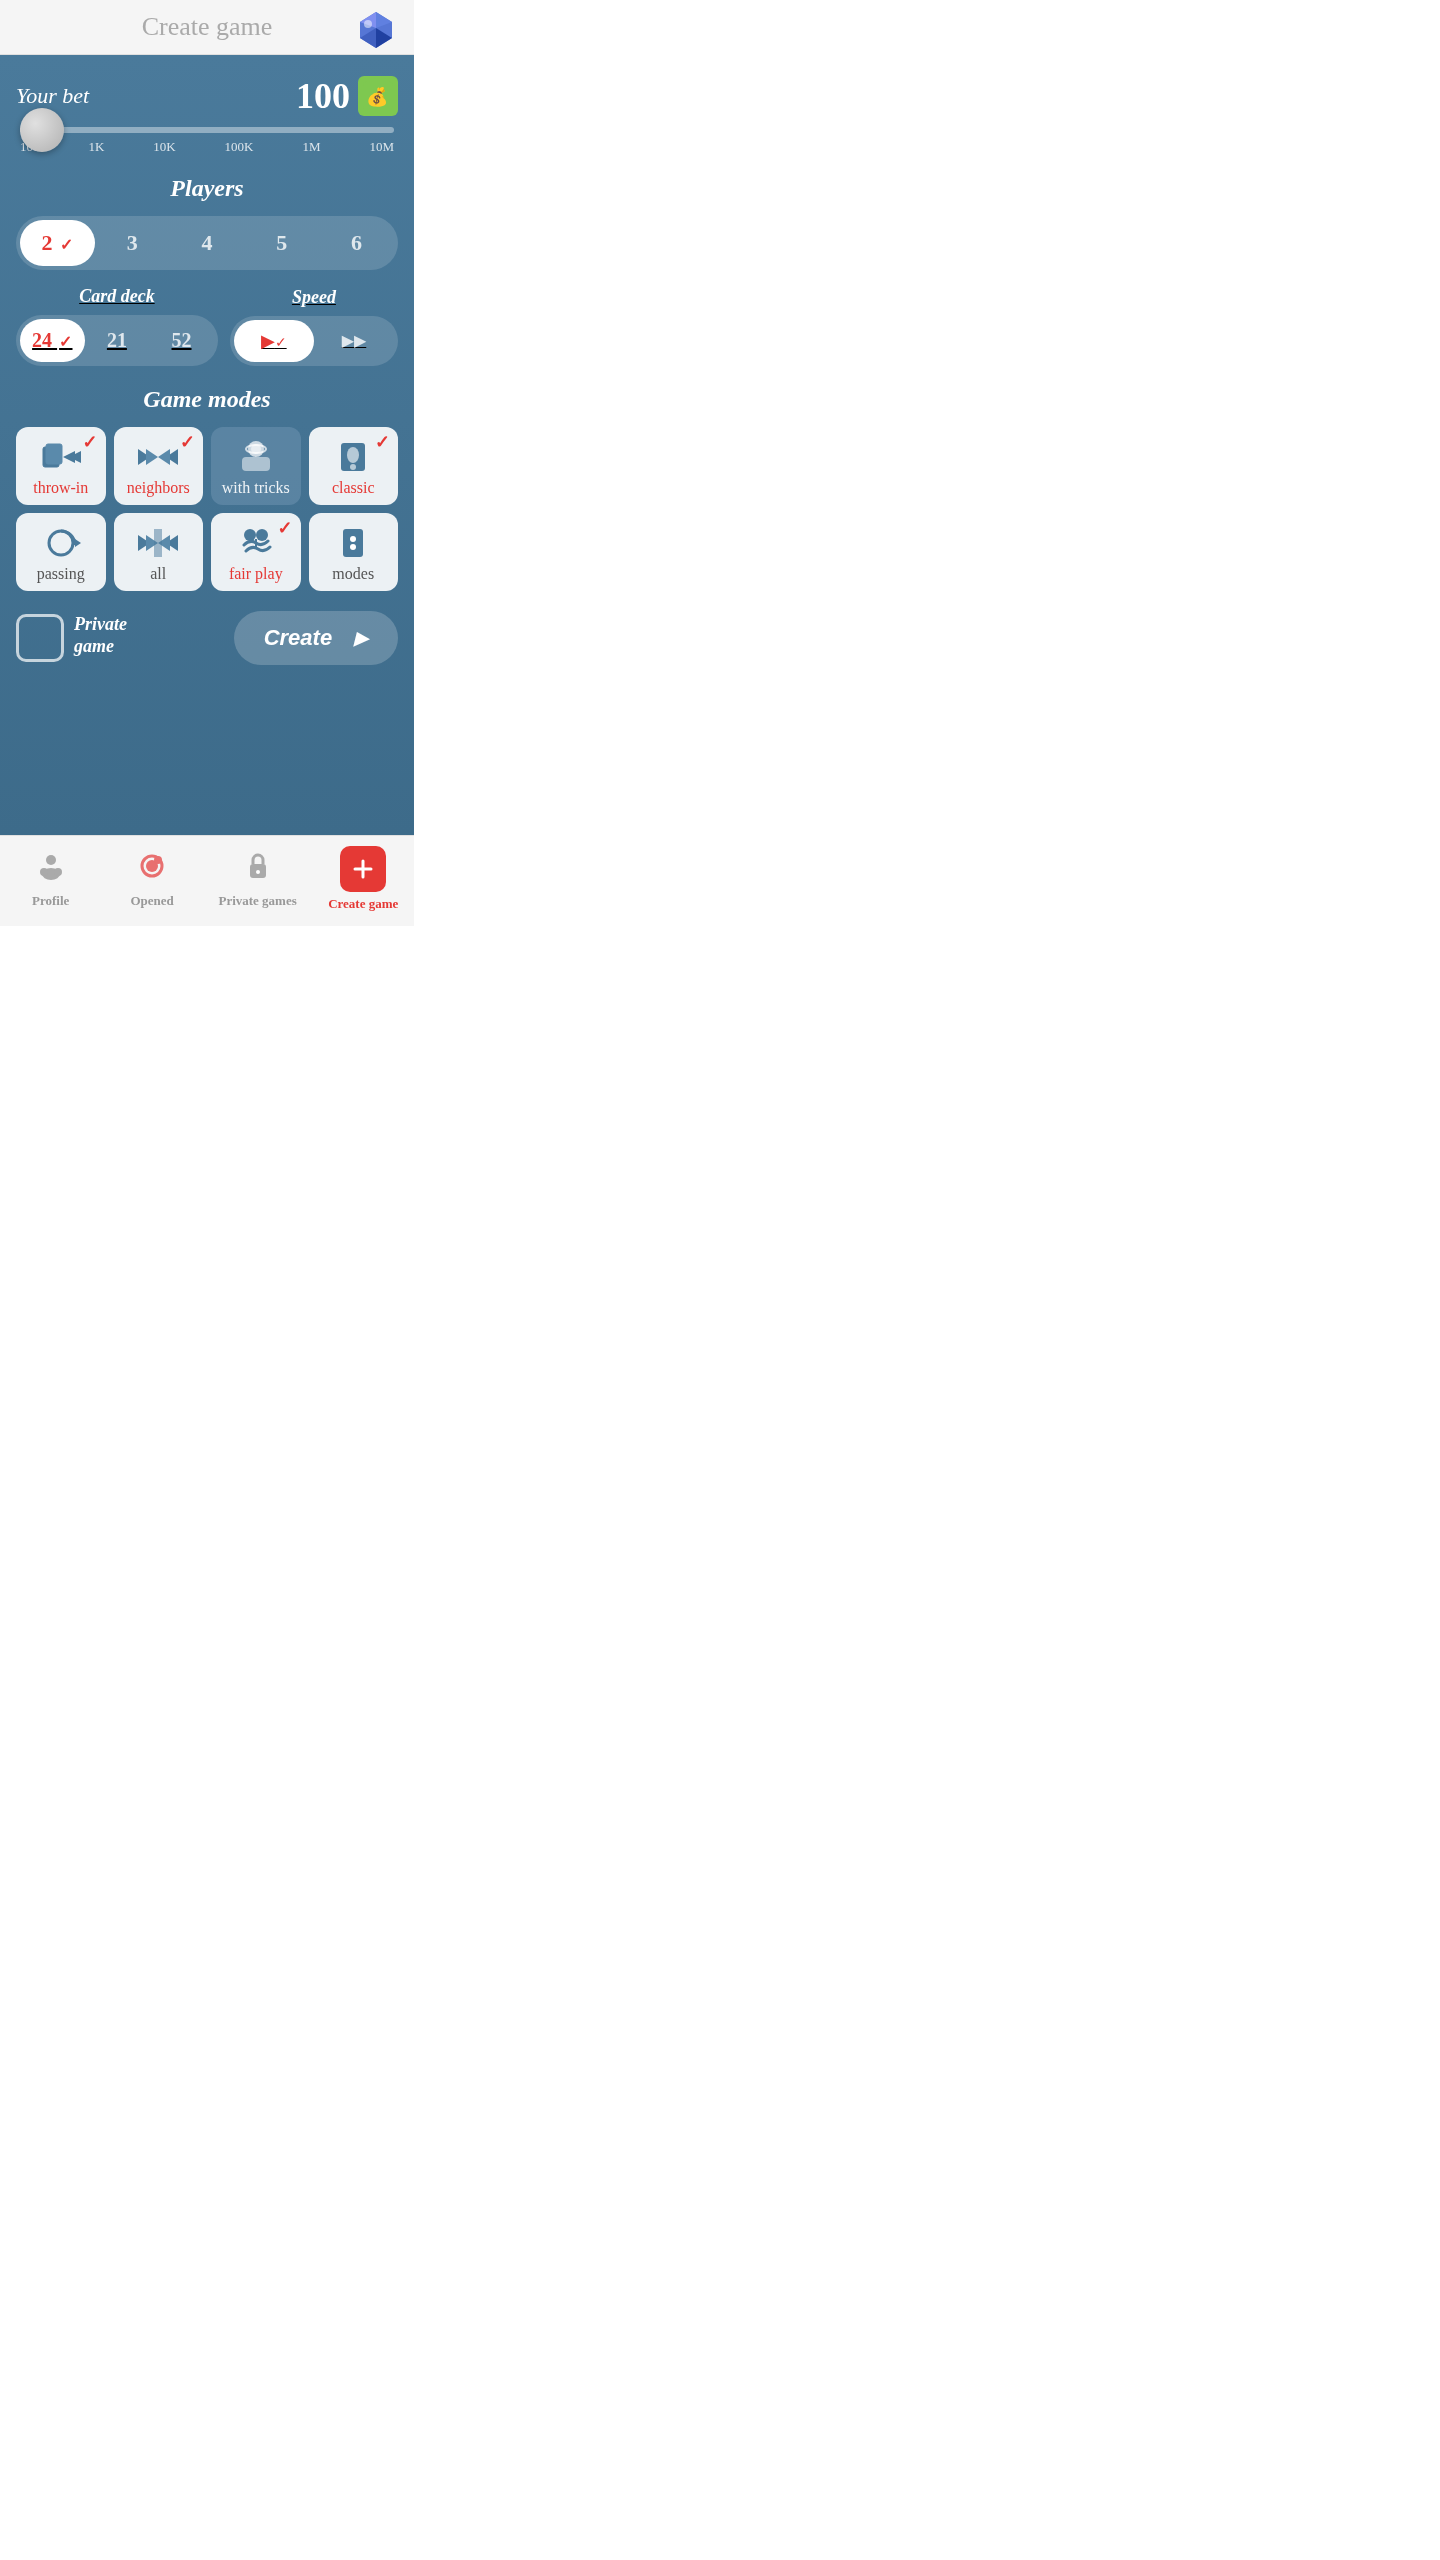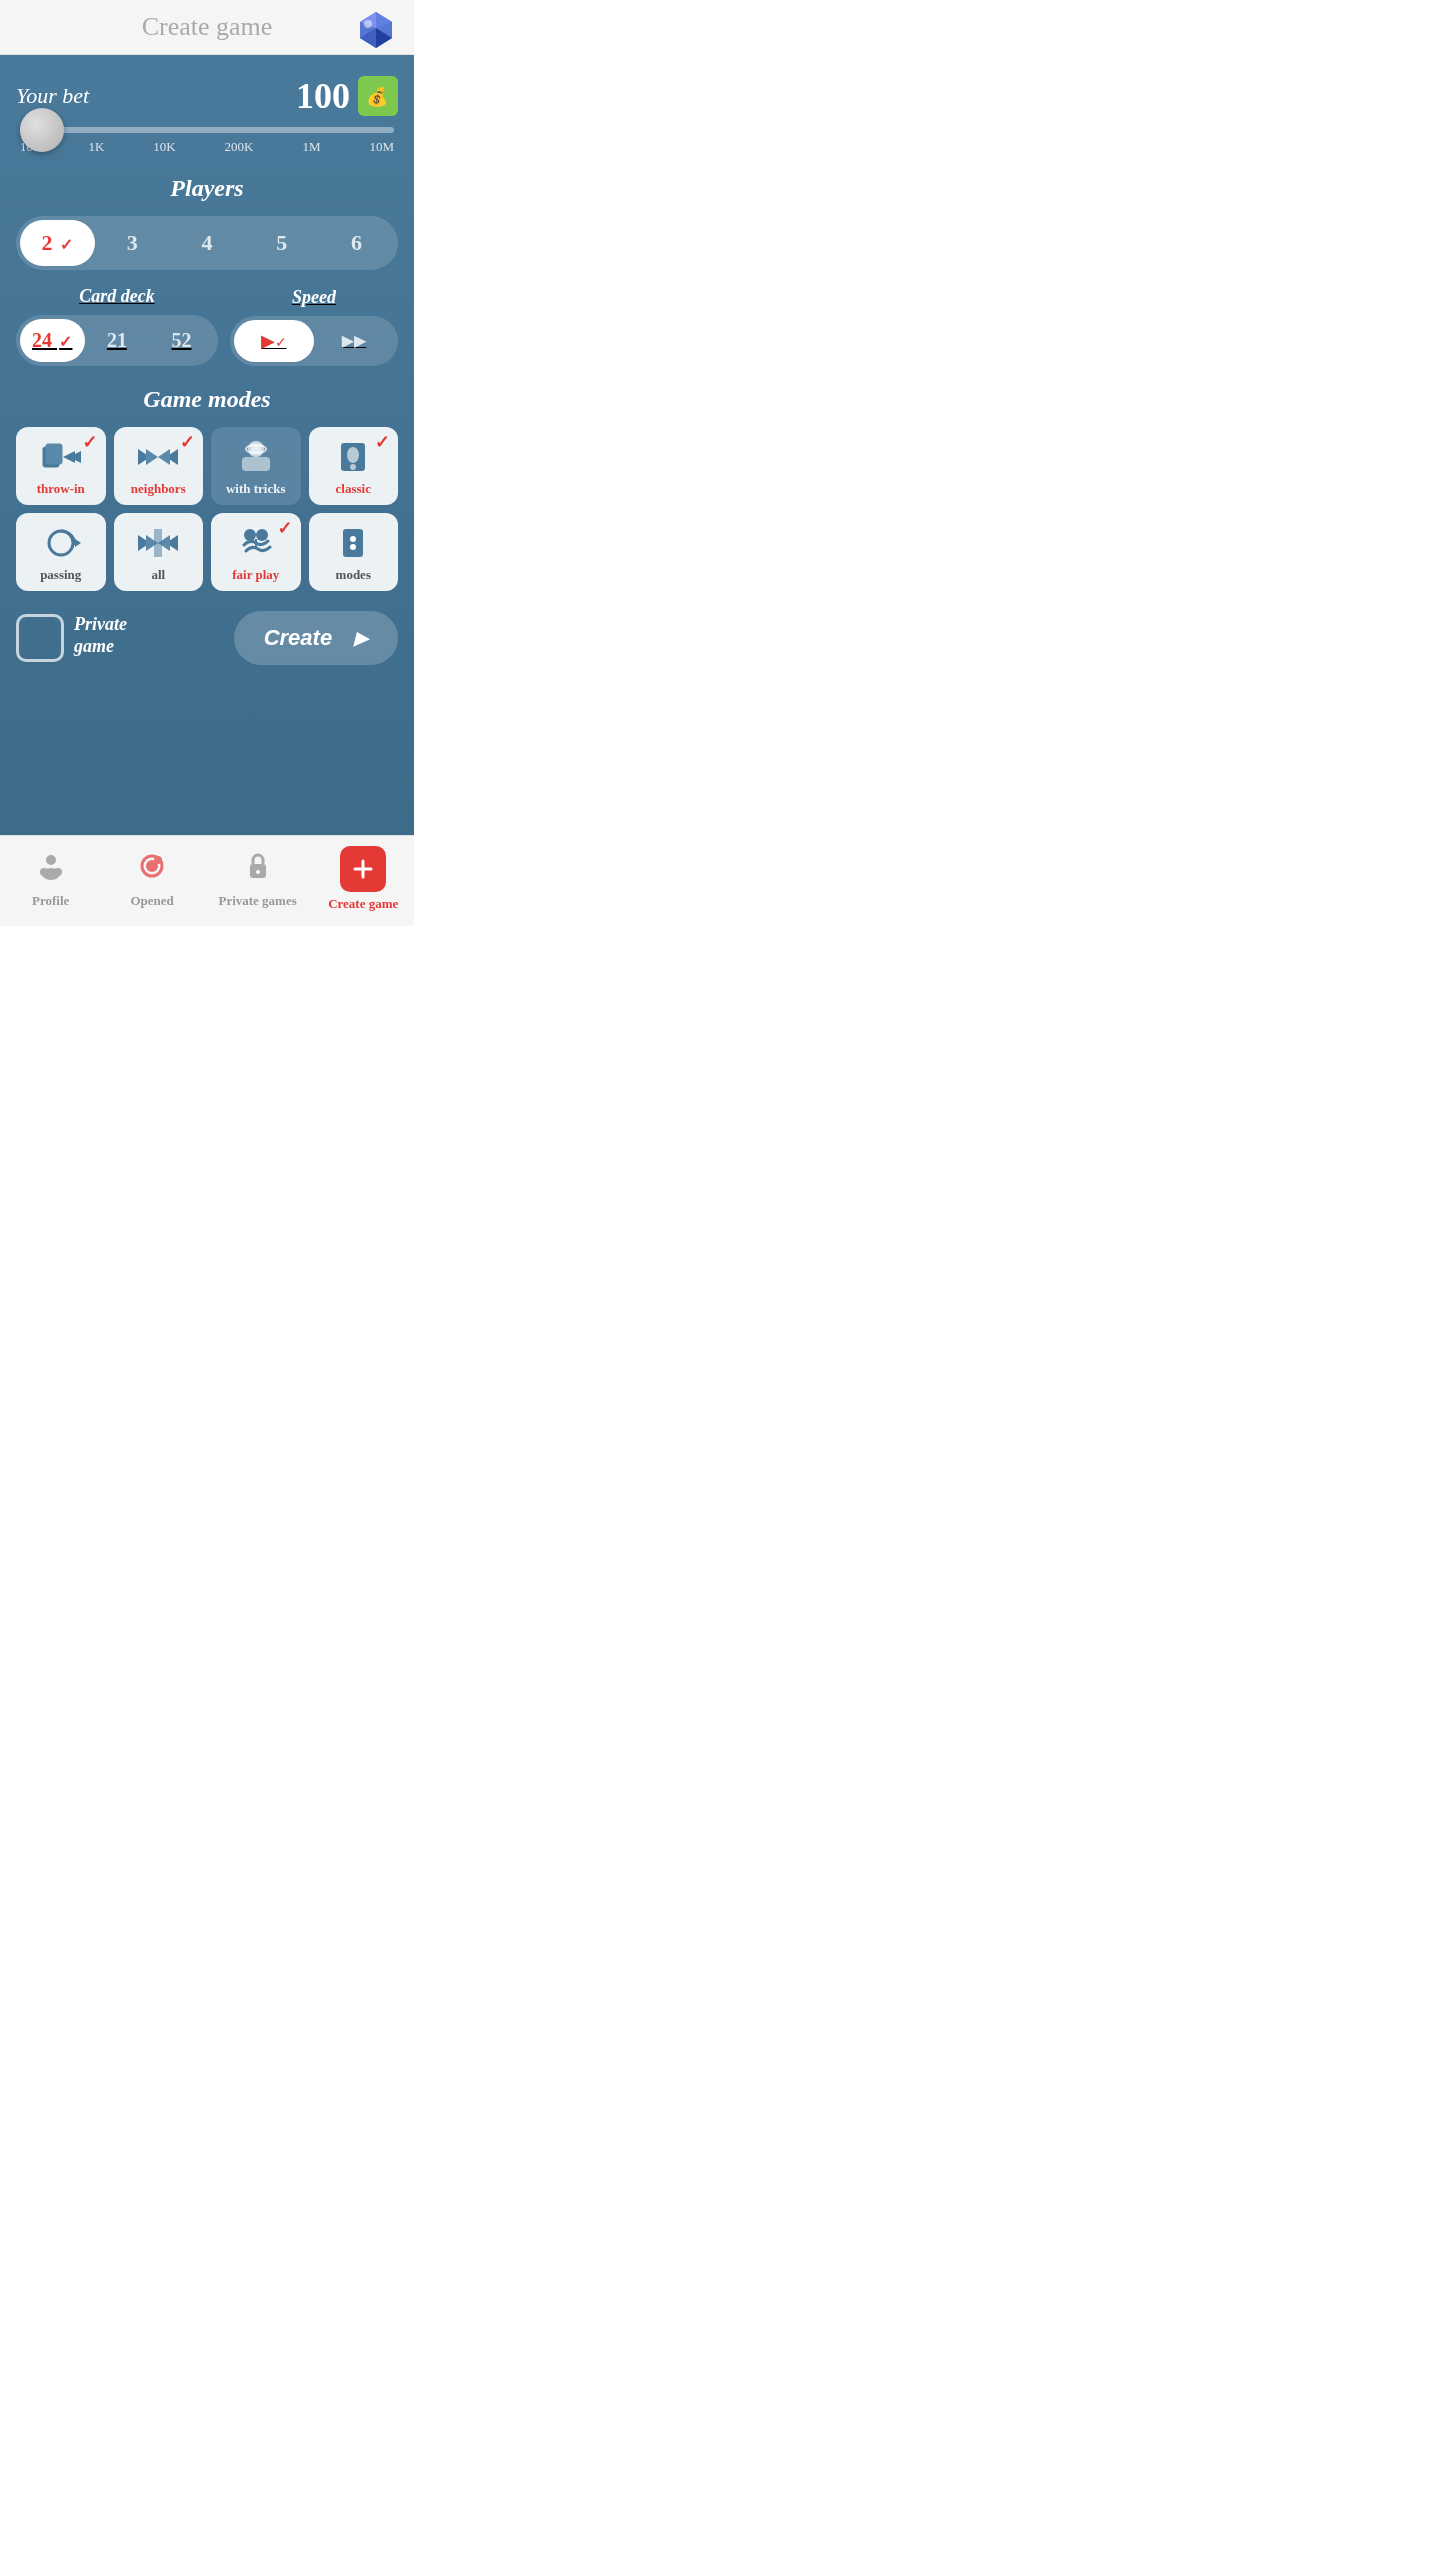--- a/index.html
+++ b/index.html
@@ -232,23 +232,23 @@
     .mode-card.selected::after {
       content: '✓';
       position: absolute;
       top: 4px;
       right: 8px;
       color: #e53935;
       font-size: 18px;
       font-weight: bold;
     }
     .mode-label {
-      font-size: 13px;
+      font-size: 16px;
       color: #e53935;
-      font-weight: bold;
+      font-weight: normal;
     }
     .mode-label.dark {
       color: #555;
     }
     .mode-label.white {
       color: rgba(255,255,255,0.9);
     }
 
     
     .mode-svg {
@@ -386,21 +386,21 @@
     </div>
     <div class="slider-container">
       <div class="slider-track">
         <div class="slider-fill"></div>
         <div class="slider-thumb"></div>
       </div>
       <div class="slider-labels">
         <span>100</span>
         <span>1K</span>
         <span>10K</span>
-        <span>200K</span>
+        <span>100K</span>
         <span>1M</span>
         <span>10M</span>
       </div>
     </div>
   </div>
 
   <div>
     <div class="section-title">Players</div>
     <div class="selector-row">
       <div class="selector-item active">2 <span class="red-check">✓</span></div>

